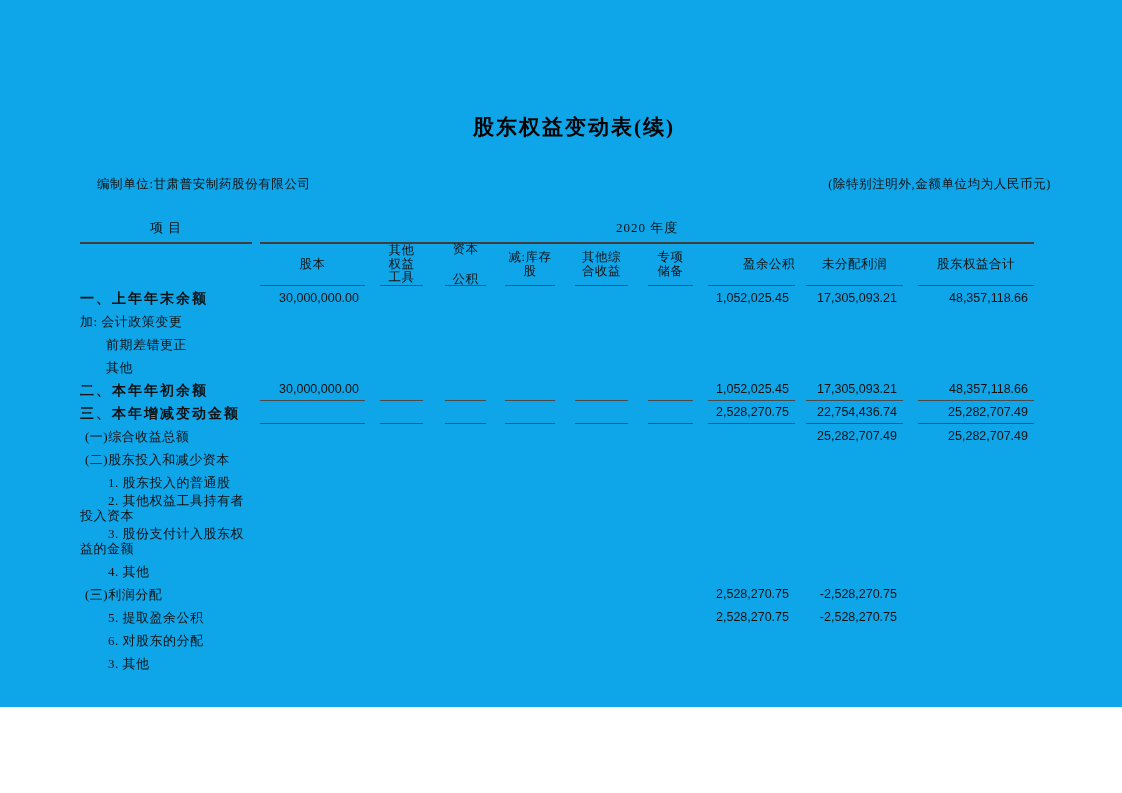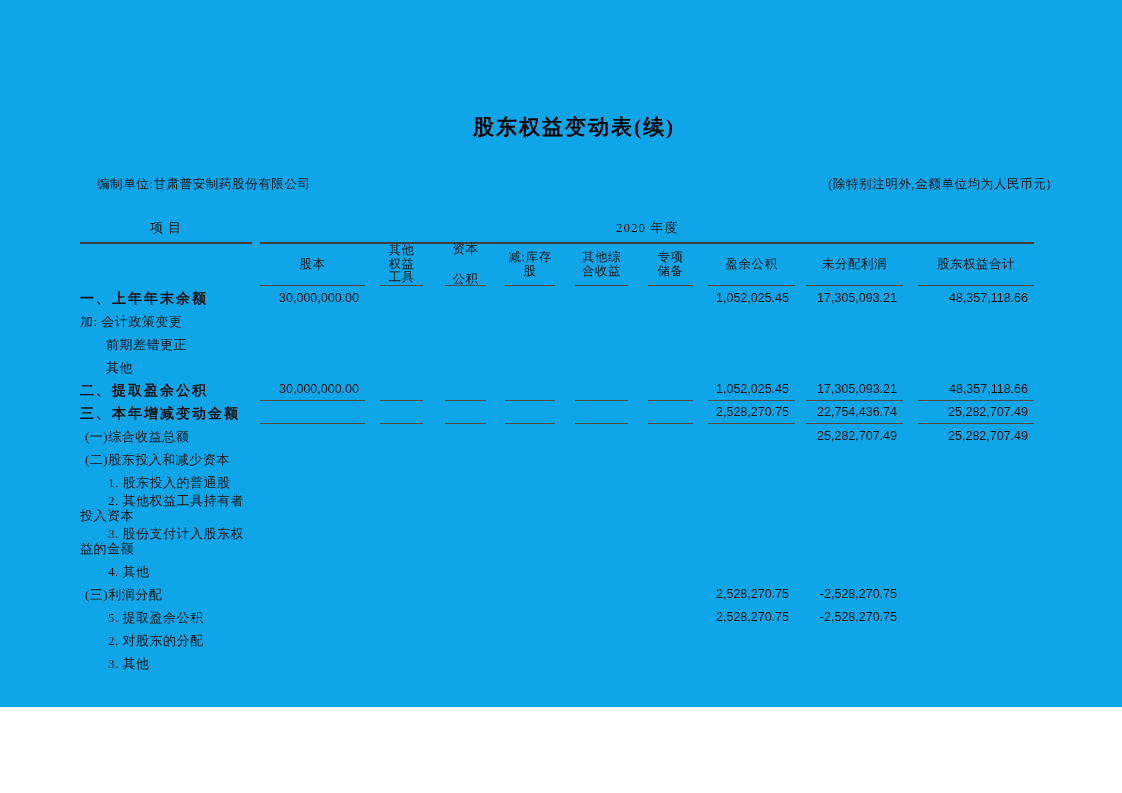--- a/index.html
+++ b/index.html
@@ -47,21 +47,21 @@
   }
   .flexrow { display: flex; align-items: flex-end; }
   
   .item { width: 172px; }
   .c1 { width: 105px; margin-left: 8px;  }
   .c2 { width: 43px;  margin-left: 15px; }
   .c3 { width: 41px;  margin-left: 22px; gap: 17px; }
   .c4 { width: 50px;  margin-left: 19px; }
   .c5 { width: 53px;  margin-left: 20px; }
   .c6 { width: 45px;  margin-left: 20px; }
-  .c7 { width: 87px;  margin-left: 15px; }
+  .c7 { width: 87px;  margin-left: 15px; align-items: flex-end; }
   .c8 { width: 97px;  margin-left: 11px; }
   .c9 { width: 116px; margin-left: 15px; }
   .period-span { width: 774px; margin-left: 8px; }
   
   .hrow1 { height: 31px; align-items: stretch; }
   .hrow1 > div {
     display: flex; align-items: center; justify-content: center;
     border-bottom: 2px solid #3e3e3e;
     letter-spacing: 1px;
   }
@@ -200,21 +200,21 @@
           <div class="cell num c2"></div>
           <div class="cell num c3"></div>
           <div class="cell num c4"></div>
           <div class="cell num c5"></div>
           <div class="cell num c6"></div>
           <div class="cell num c7"></div>
           <div class="cell num c8"></div>
           <div class="cell num c9"></div>
         </div>
         <div class="flexrow trow">
-          <div class="cell item bold">二、提取盈余公积</div>
+          <div class="cell item bold">二、本年年初余额</div>
           <div class="cell num c1 rule">30,000,000.00</div>
           <div class="cell num c2 rule"></div>
           <div class="cell num c3 rule"></div>
           <div class="cell num c4 rule"></div>
           <div class="cell num c5 rule"></div>
           <div class="cell num c6 rule"></div>
           <div class="cell num c7 rule">1,052,025.45</div>
           <div class="cell num c8 rule">17,305,093.21</div>
           <div class="cell num c9 rule">48,357,118.66</div>
         </div>
@@ -320,21 +320,21 @@
           <div class="cell num c2"></div>
           <div class="cell num c3"></div>
           <div class="cell num c4"></div>
           <div class="cell num c5"></div>
           <div class="cell num c6"></div>
           <div class="cell num c7">2,528,270.75</div>
           <div class="cell num c8">-2,528,270.75</div>
           <div class="cell num c9"></div>
         </div>
         <div class="flexrow trow">
-          <div class="cell item ind-2">2. 对股东的分配</div>
+          <div class="cell item ind-2">6. 对股东的分配</div>
           <div class="cell num c1"></div>
           <div class="cell num c2"></div>
           <div class="cell num c3"></div>
           <div class="cell num c4"></div>
           <div class="cell num c5"></div>
           <div class="cell num c6"></div>
           <div class="cell num c7"></div>
           <div class="cell num c8"></div>
           <div class="cell num c9"></div>
         </div>

